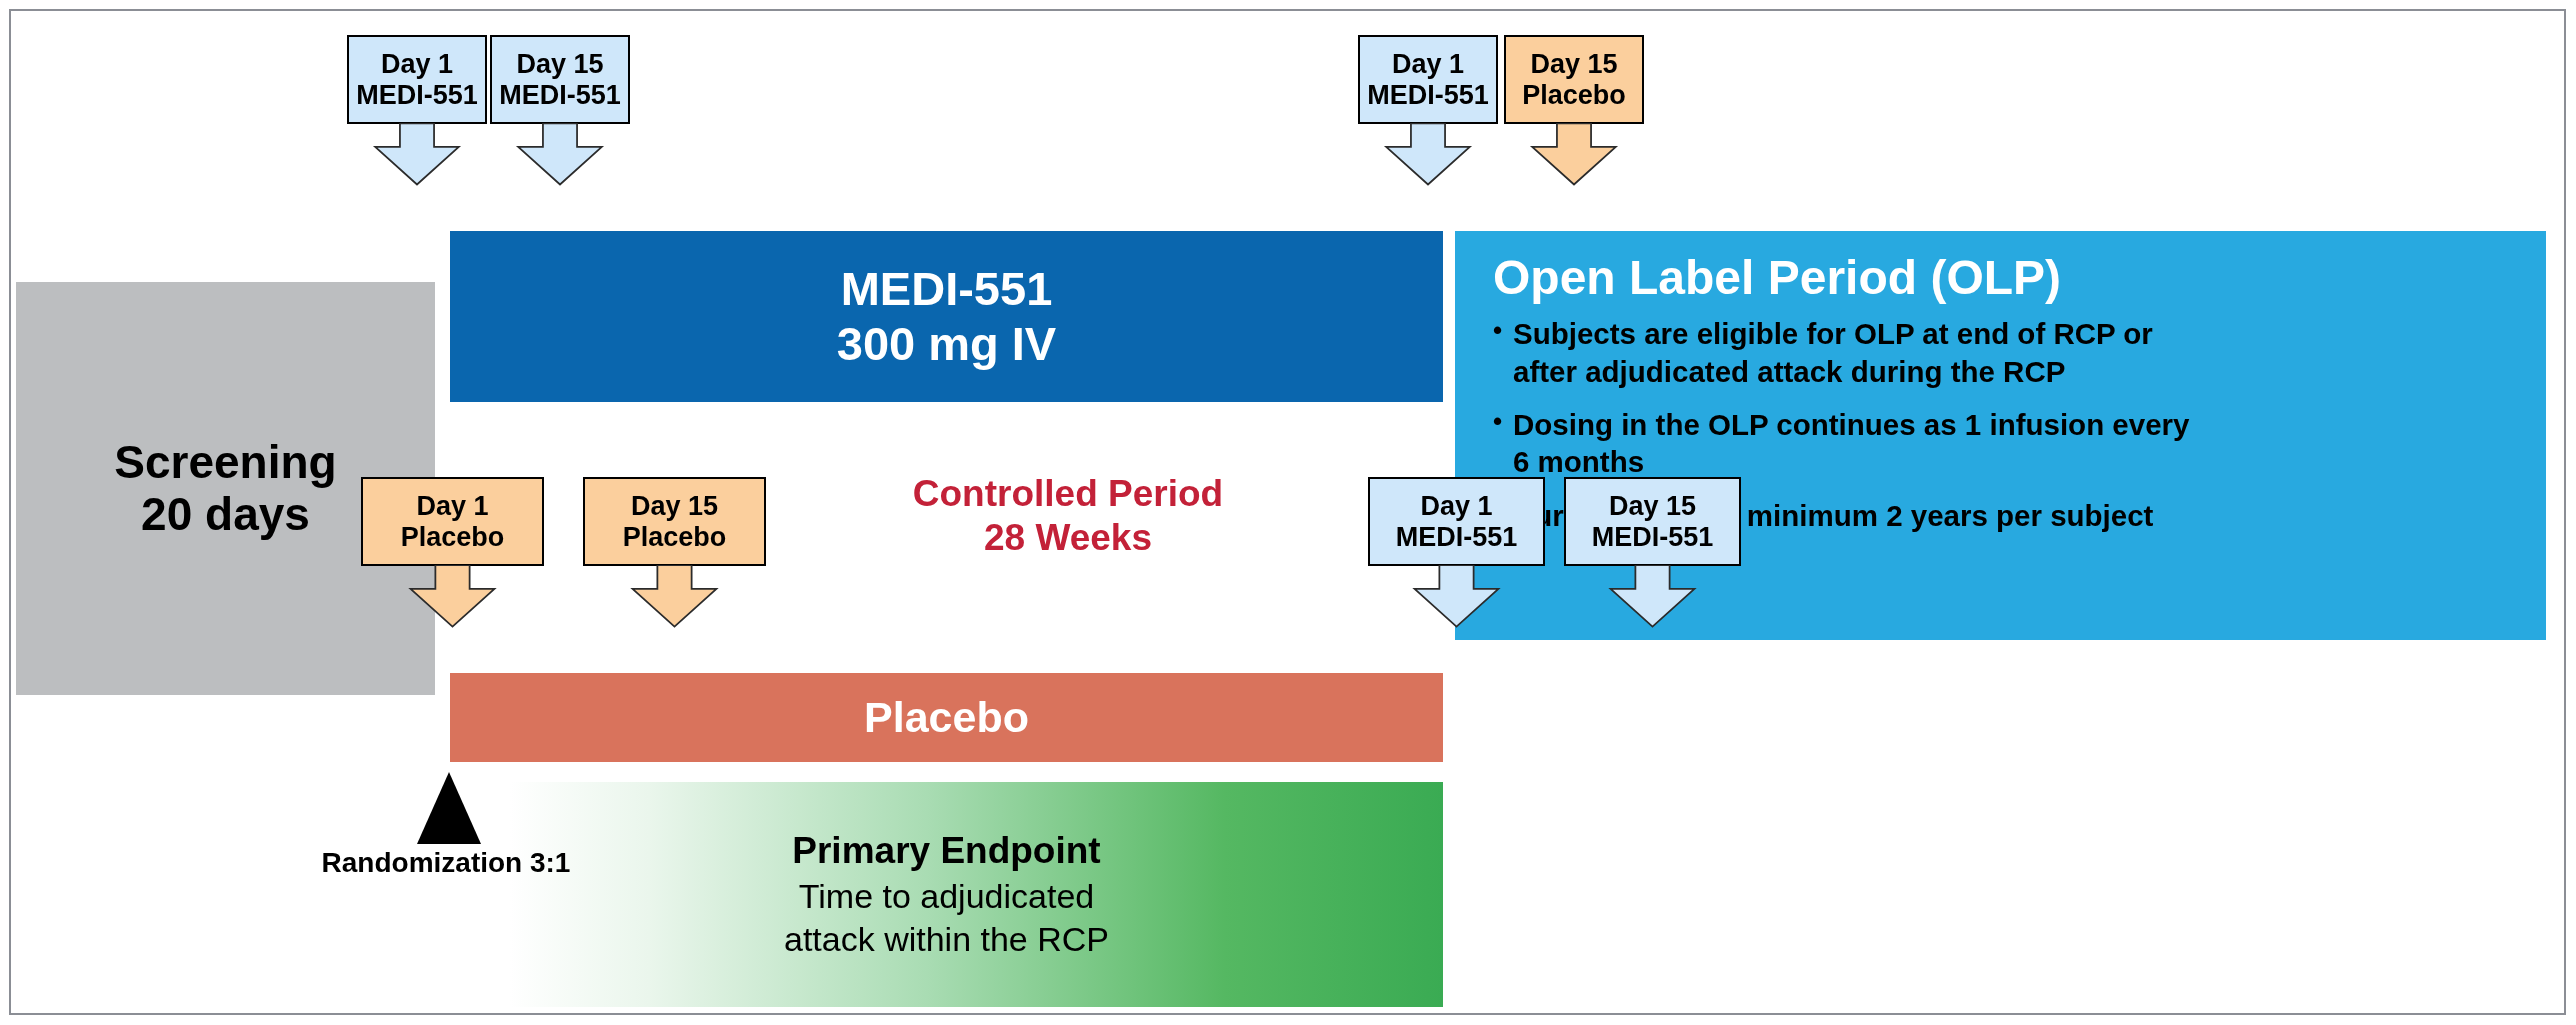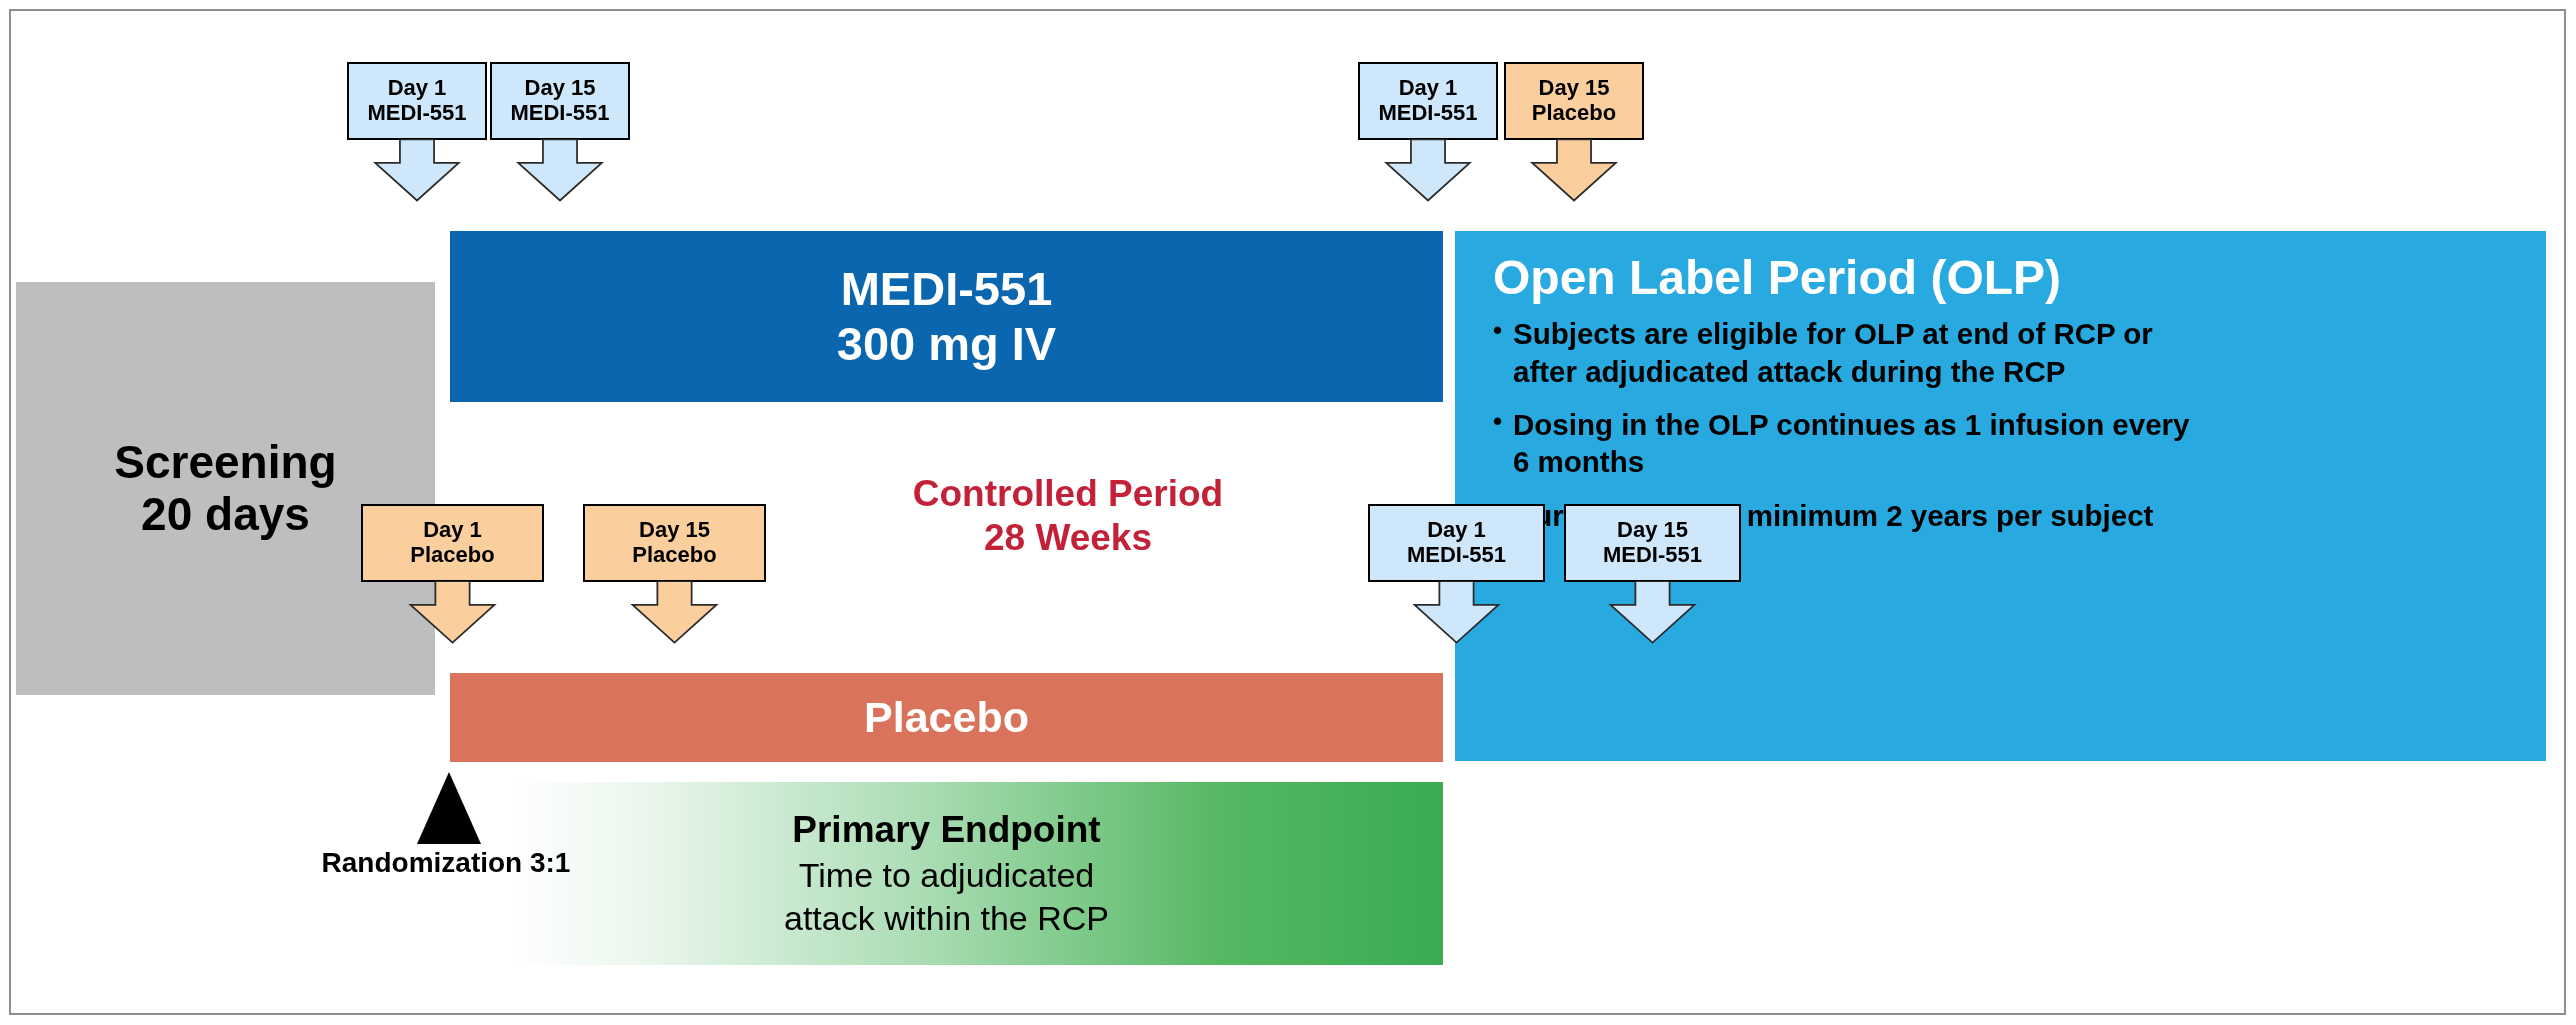--- a/index.html
+++ b/index.html
@@ -57,33 +57,33 @@
   #placebo-bar{
     left:450px; top:673px;
     width:993px; height:89px;
     background:#d9735c;
     font-size:43px;
     font-weight:600;
   }
 
   #endpoint-bar{
     left:450px; top:782px;
-    width:993px; height:183px;
+    width:993px; height:225px;
     background:linear-gradient(to right,#ffffff 0%,#ffffff 6%,#eaf6ec 20%,#a9dcb3 48%,#55b862 78%,#3aab53 100%);
     color:#000;
     font-size:34px;
     line-height:1.28;
     display:flex;align-items:center;justify-content:center;text-align:center;
     flex-direction:column;
   }
   #endpoint-bar .ep-title{font-weight:700;font-size:37px;}
 
   #olp-panel{
     left:1455px; top:231px;
-    width:1091px; height:530px;
+    width:1091px; height:409px;
     background:#28a9e0;
     padding:21px 35px 16px 38px;
   }
   #olp-title{
     color:#ffffff;
     font-size:48px;
     font-weight:600;
     line-height:1.1;
     margin:0 0 10.6px 0;
     white-space:nowrap;
@@ -137,33 +137,32 @@
     font-weight:700;
     white-space:nowrap;
   }
 
   
   .dose{
     width:139px;
   }
   .dose .box{
     width:100%;
-    height:78px;
+    height:89px;
     border:2.4px solid #000;
     box-sizing:border-box;
     display:flex;
     flex-direction:column;
     align-items:center;
     justify-content:center;
     text-align:center;
-    font-size:22px;
+    font-size:27px;
     font-weight:600;
     line-height:1.12;
     color:#000;
-    margin-top:27px;
   }
   .dose .arrow{
     position:relative;
     width:100%;
     height:63px;
     margin-top:-1.2px;
   }
   .dose .arrow svg{display:block;}
 
   .dose.blue .box{background:#cfe7fa;}

